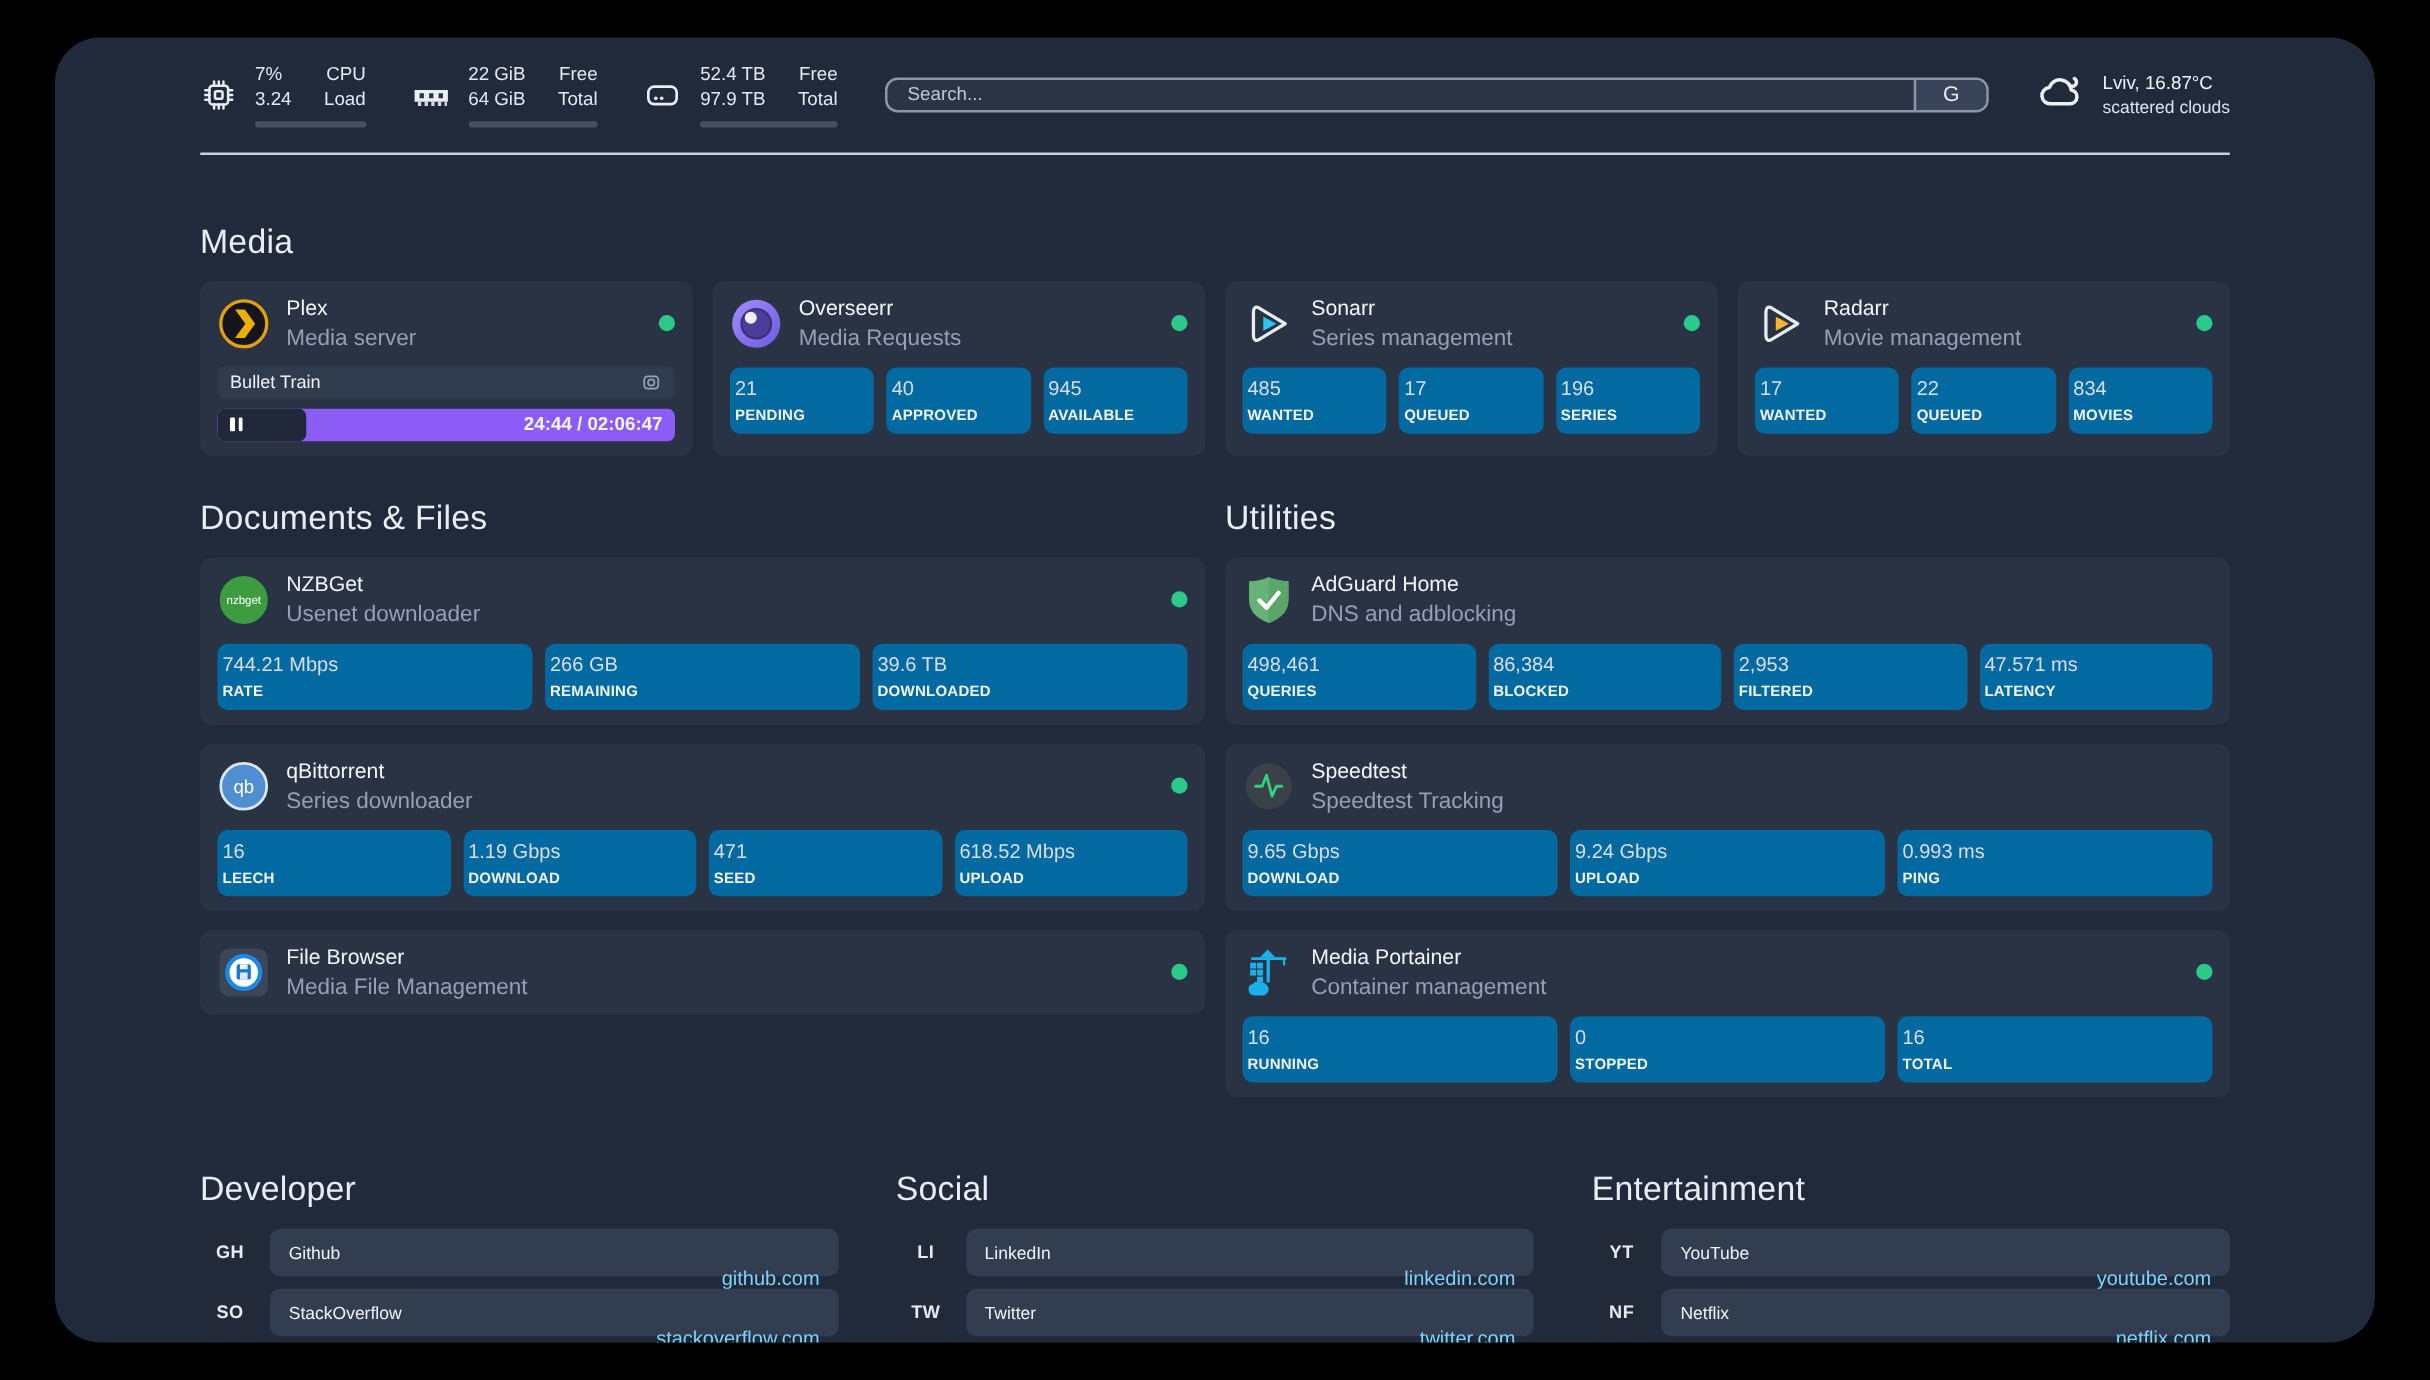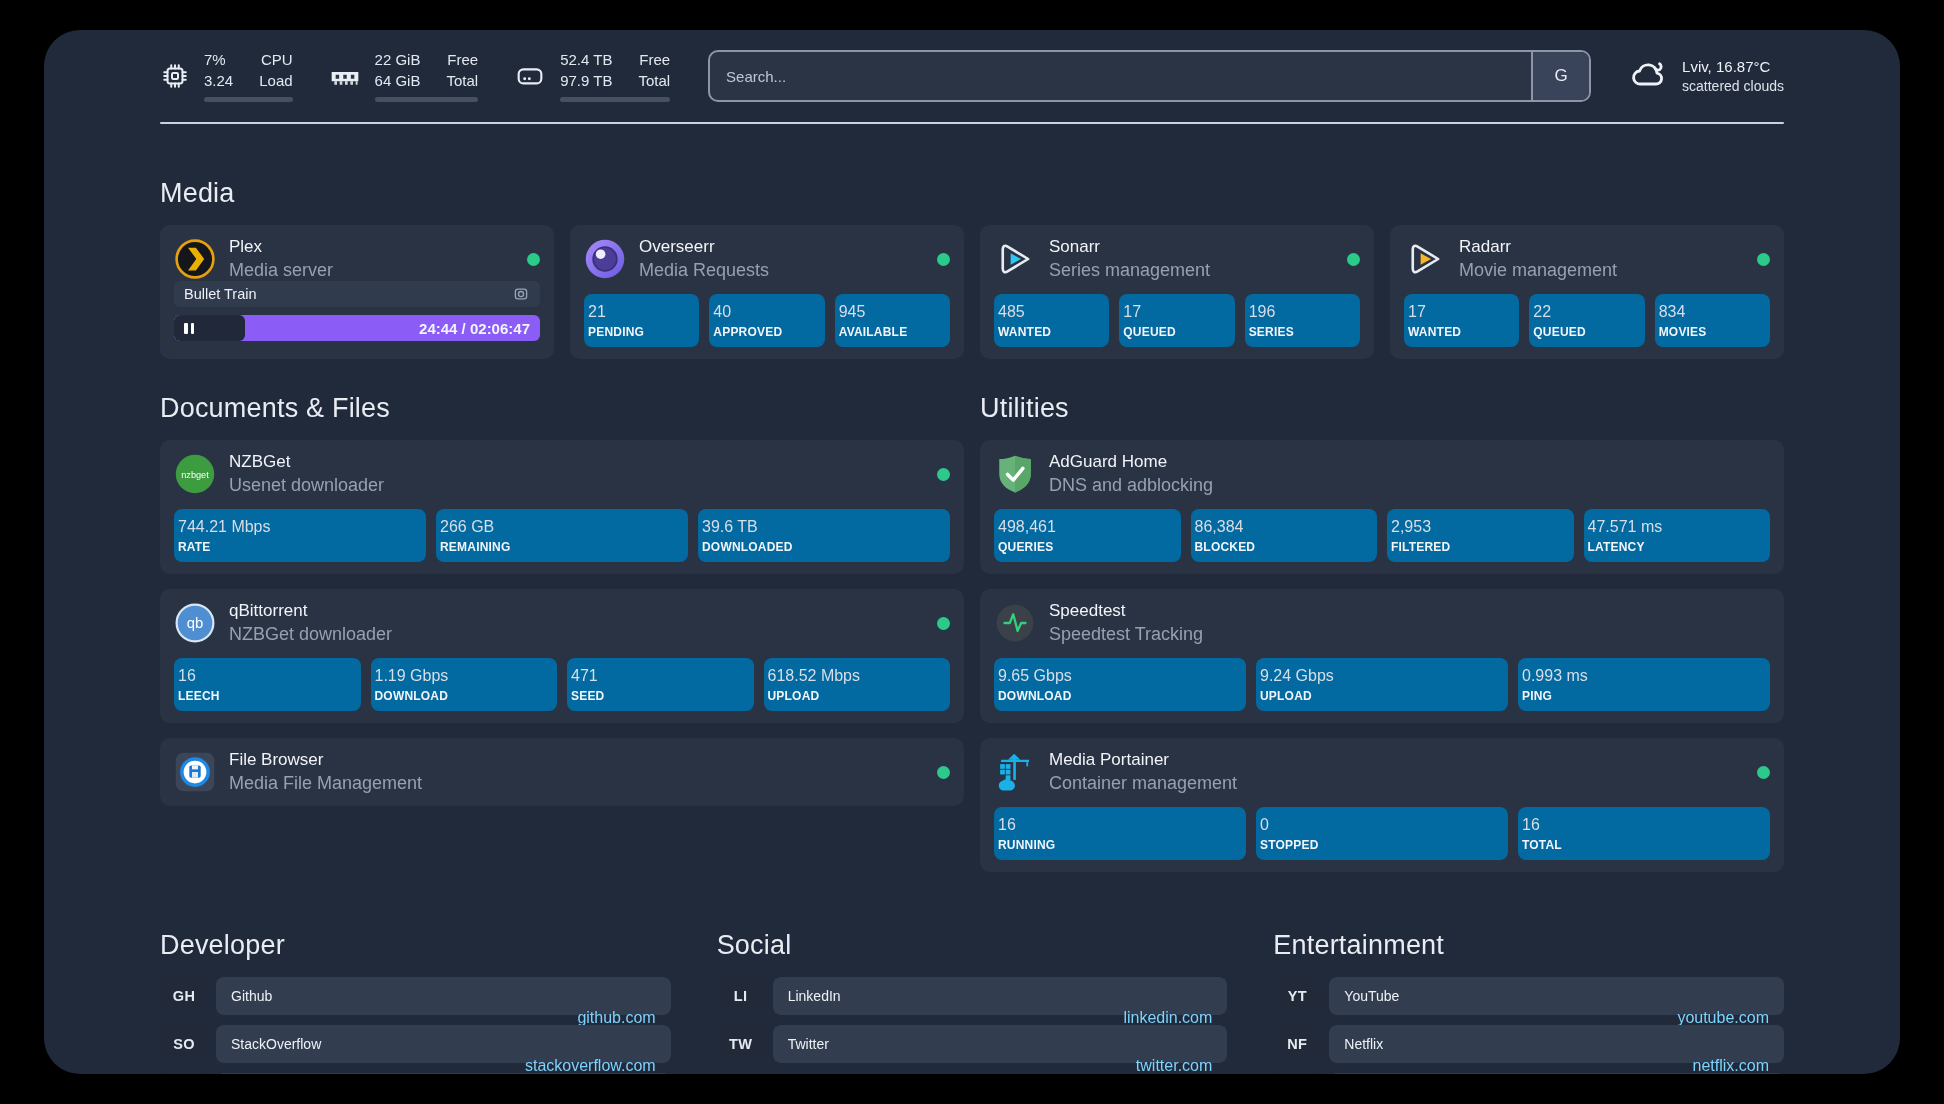--- a/index.html
+++ b/index.html
@@ -26,21 +26,21 @@
   .res { display:flex; gap:14px; align-items:center; }
   .res-icon { flex:none; display:flex; }
   .res-body { display:flex; flex-direction:column; }
   .res-text { display:flex; gap:26px; font-size:15px; color:#e3e8f0; line-height:1.35; }
   .res-col { display:flex; flex-direction:column; }
   .res-col.labels { text-align:right; }
   .res-bar { margin-top:6px; height:5px; border-radius:3px; background:#465063; overflow:hidden; }
   .res-fill { height:100%; border-radius:3px; background:#99a3b4; }
 
   .search {
-    flex:1; height:52px; margin:0 38px;
+    flex:1; height:28px; margin:0 38px;
     border:2px solid #8d96a8; border-radius:10px;
     background:#2b3445; display:flex; align-items:stretch; overflow:hidden;
   }
   .search input {
     flex:1; background:transparent; border:none; outline:none;
     color:#e3e8f0; font-size:15px; padding:0 16px;
     font-family:"Liberation Sans", sans-serif;
   }
   .search input::placeholder { color:#c0c7d4; }
   .search-btn {
@@ -70,21 +70,21 @@
   .status-dot { width:13px; height:13px; border-radius:50%; background:#2bc98a; margin-left:auto; flex:none; }
 
   .tiles { display:grid; gap:10px; margin-top:13px; }
   .tiles.c3 { grid-template-columns:repeat(3,1fr); }
   .tiles.c4 { grid-template-columns:repeat(4,1fr); }
   .tile { background:#0369a1; border-radius:8px; text-align:left; padding:9px 4px 8px; }
   .tile-value { font-size:16px; color:#d8dee8; }
   .tile-label { font-size:12px; font-weight:700; color:#f2f5f9; margin-top:4px; letter-spacing:.2px; }
 
   
-  .np1 { background:#313b4e; border-radius:6px; padding:4px 10px; display:flex; align-items:center; font-size:14.5px; color:#edf1f6; min-height:26px; }
+  .np1 { margin-top:12px; background:#313b4e; border-radius:6px; padding:4px 10px; display:flex; align-items:center; font-size:14.5px; color:#edf1f6; min-height:26px; }
   .np1 .cam { margin-left:auto; display:flex; }
   .np2 { margin-top:8px; height:26px; background:#8b5cf6; border-radius:6px; position:relative; display:flex; align-items:center; overflow:hidden; }
   .np2-fill { position:absolute; left:0; top:0; bottom:0; background:#20283a; border-radius:6px; }
   .pause-bars { position:relative; display:flex; gap:3px; margin-left:10px; }
   .pause-bars i { width:3.5px; height:11px; background:#fff; border-radius:1px; display:block; }
   .np-time { position:relative; margin-left:auto; margin-right:10px; font-size:15px; font-weight:700; color:#f2f5fa; }
 
   .mid-grid { display:grid; grid-template-columns:1fr 1fr; gap:0 16px; margin-top:34px; align-items:start; }
   .stack { display:flex; flex-direction:column; gap:15px; margin-top:16px; }
 
@@ -376,21 +376,21 @@
           <div class="card">
             <div class="app-head">
               <span class="app-icon">
                 <svg viewBox="0 0 48 48">
                     <circle cx="24" cy="24" r="21" fill="#4f8fd1" stroke="#d9e6f5" stroke-width="2.5"></circle>
                     <text x="24" y="30" font-size="17" fill="#fff" text-anchor="middle" font-family="Liberation Sans, sans-serif">qb</text>
                   </svg>
               </span>
               <span class="app-titles">
                 <div class="app-name">qBittorrent</div>
-                <div class="app-sub">NZBGet downloader</div>
+                <div class="app-sub">Series downloader</div>
               </span>
               <span class="status-dot"></span>
             </div>
             <div class="tiles c4">
               <div class="tile">
                 <div class="tile-value">16</div>
                 <div class="tile-label">LEECH</div>
               </div>
               <div class="tile">
                 <div class="tile-value">1.19 Gbps</div>

